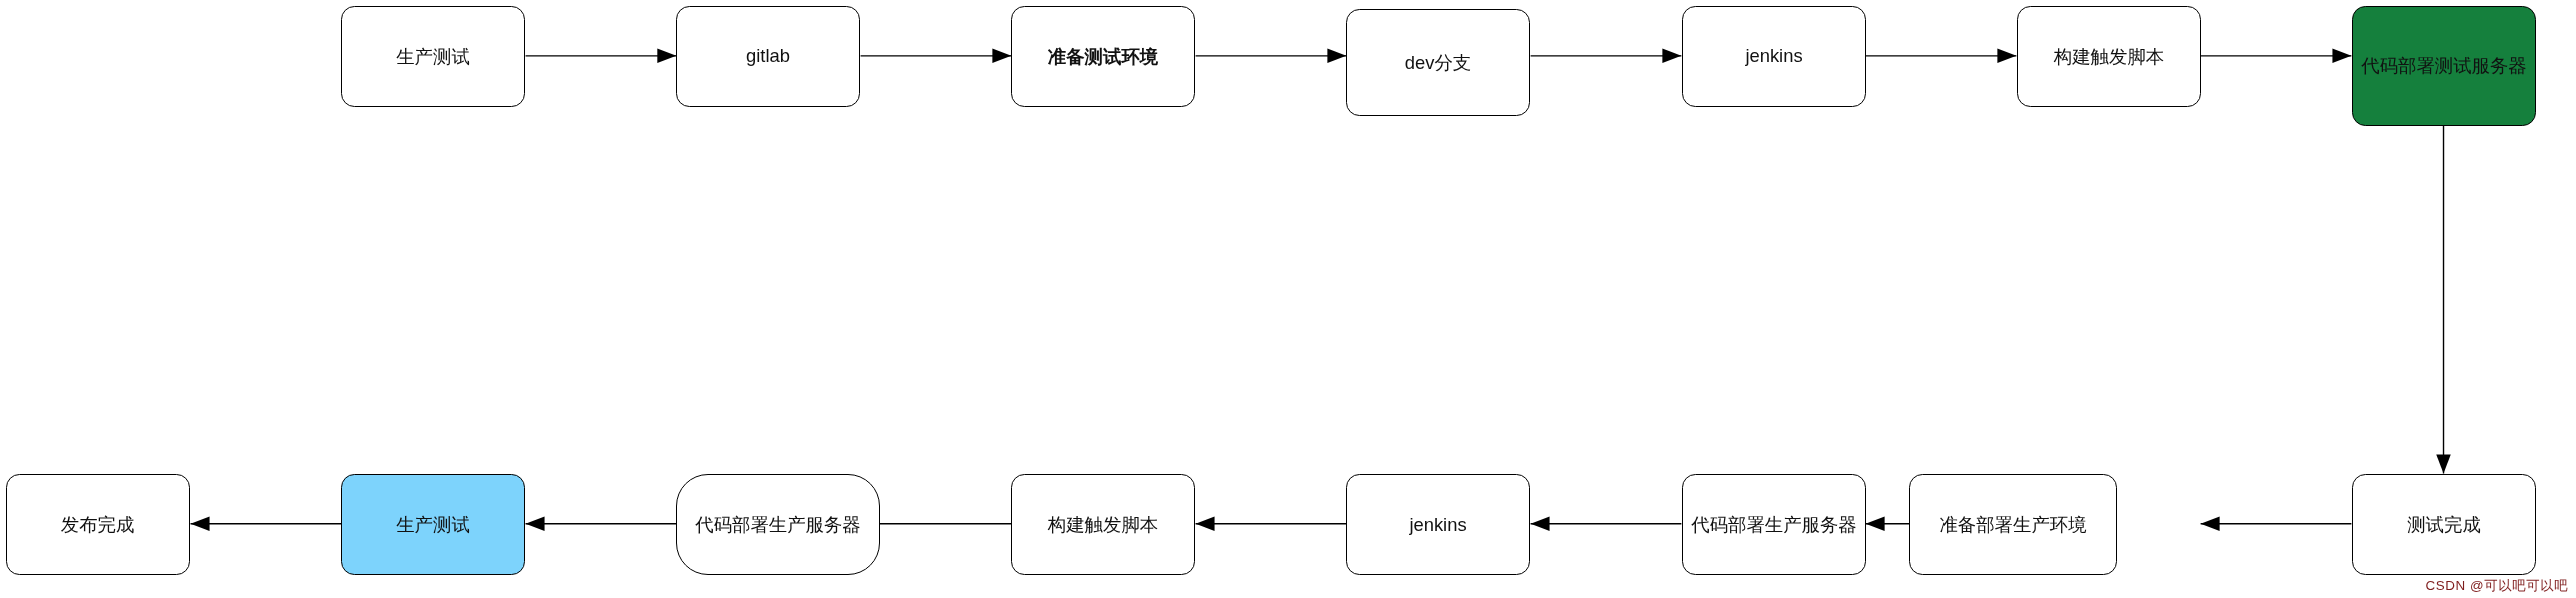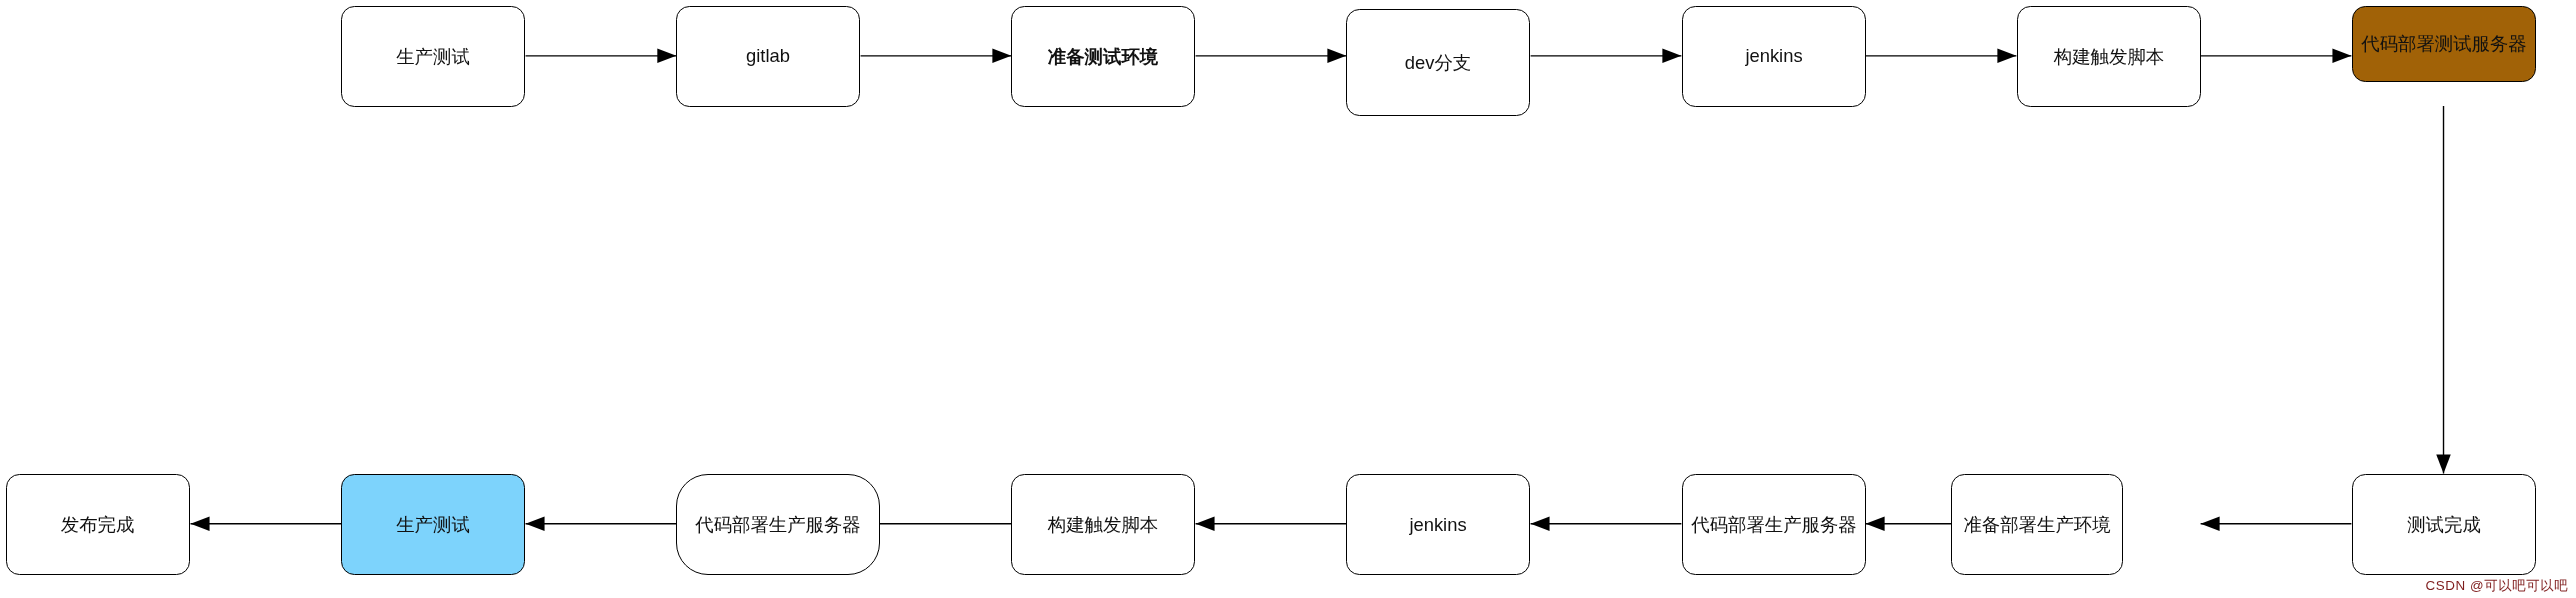--- a/index.html
+++ b/index.html
@@ -96,27 +96,27 @@
     </div>
     <div class="node" style="left: 1346px; top: 9px; width: 184px; height: 107px; background: rgb(255, 255, 255); border-color: rgb(0, 0, 0);">
       <span>dev分支</span>
     </div>
     <div class="node" style="left: 1682px; top: 5.6px; width: 184px; height: 101px; background: rgb(255, 255, 255); border-color: rgb(0, 0, 0);">
       <span>jenkins</span>
     </div>
     <div class="node" style="left: 2017px; top: 5.6px; width: 184px; height: 101px; background: rgb(255, 255, 255); border-color: rgb(0, 0, 0);">
       <span>构建触发脚本</span>
     </div>
-    <div class="node" style="left: 2352px; top: 5.6px; width: 184px; height: 76px; background: #a16207; border-color: rgb(0, 0, 0); text-align: center;">
+    <div class="node" style="left: 2352px; top: 5.6px; width: 184px; height: 120px; background: #15803d; border-color: rgb(0, 0, 0); text-align: center;">
       <span>代码部署测试服务器</span>
     </div>
     <div class="node" style="left: 2352px; top: 474px; width: 184px; height: 101px; background: rgb(255, 255, 255); border-color: rgb(0, 0, 0);">
       <span>测试完成</span>
     </div>
-    <div class="node" style="left: 1951px; top: 474px; width: 172px; height: 101px; background: rgb(255, 255, 255); border-color: rgb(0, 0, 0);">
+    <div class="node" style="left: 1909px; top: 474px; width: 208px; height: 101px; background: rgb(255, 255, 255); border-color: rgb(0, 0, 0);">
       <span>准备部署生产环境</span>
     </div>
     <div class="node" style="left: 1682px; top: 474px; width: 184px; height: 101px; background: rgb(255, 255, 255); border-color: rgb(0, 0, 0);">
       <span>代码部署生产服务器</span>
     </div>
     <div class="node" style="left: 1346px; top: 474px; width: 184px; height: 101px; background: rgb(255, 255, 255); border-color: rgb(0, 0, 0);">
       <span>jenkins</span>
     </div>
     <div class="node" style="left: 1011px; top: 474px; width: 184px; height: 101px; background: rgb(255, 255, 255); border-color: rgb(0, 0, 0);">
       <span>构建触发脚本</span>

